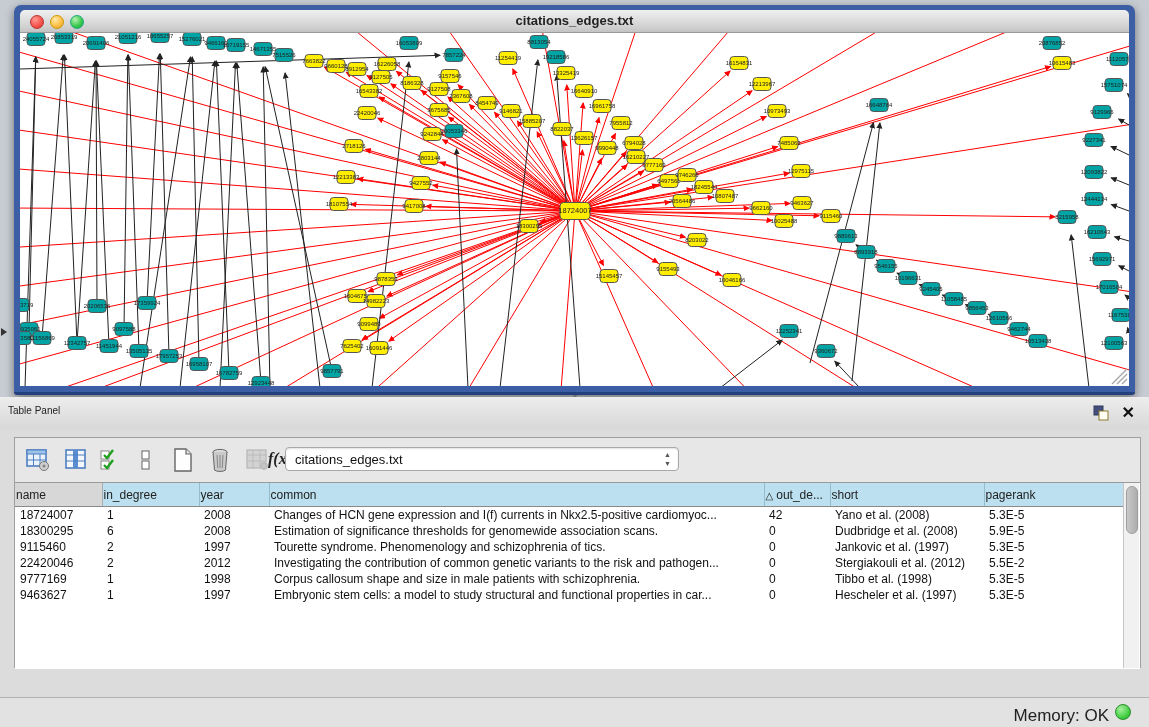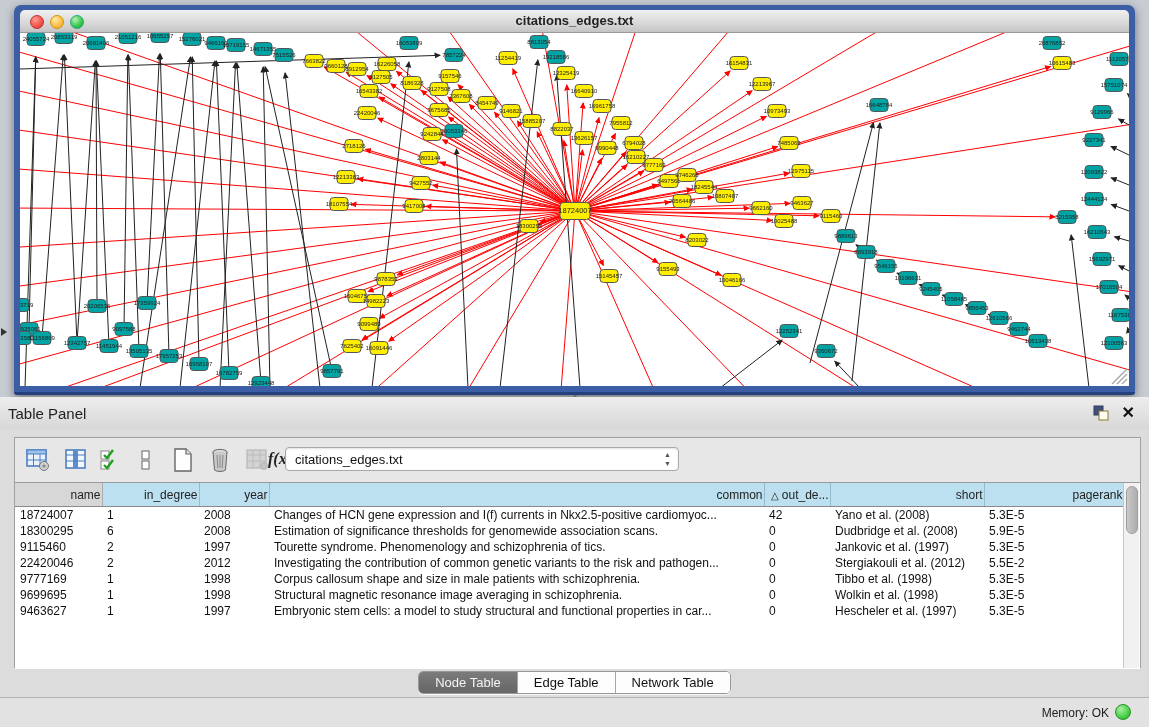--- a/index.html
+++ b/index.html
@@ -20,53 +20,53 @@
   .canvas-holder{position:absolute;left:6px;top:28px;width:1109px;height:353px;background:#fff;overflow:hidden;}
   svg text{pointer-events:none;}
   
   .desk-arrow{position:absolute;left:1px;top:328px;width:0;height:0;
     border-top:4px solid transparent;border-bottom:4px solid transparent;border-left:6px solid #333;}
   .splitter-mark{position:absolute;left:569px;top:396px;width:10px;height:2px;background:#9a9a9a;transform:rotate(-45deg);}
   
   .table-panel{position:absolute;left:0;top:397px;width:1149px;height:330px;background:#dcdcdc;}
   .panel-header{position:absolute;left:0;top:0;width:100%;height:32px;
     background:linear-gradient(#ededed,#d8d8d8);}
-  .panel-title{position:absolute;left:8px;top:8px;font-size:15px;color:#222;}
+  .panel-title{position:absolute;left:8px;top:8px;font-size:10px;color:#222;}
   .float-icon{position:absolute;right:40px;top:8px;width:16px;height:16px;cursor:pointer;}
   .close-icon{position:absolute;right:14px;top:6px;font-size:16px;font-weight:bold;color:#111;cursor:pointer;}
   .tbl-container{position:absolute;left:14px;top:40px;width:1127px;height:231px;
     background:#e7e7e7;border:1px solid #a0a0a0;box-sizing:border-box;}
   .toolbar{position:absolute;left:0;top:0;width:100%;height:44px;}
   .tb-icon{position:absolute;top:8px;width:26px;height:28px;cursor:pointer;}
   .fx{font-style:italic;font-family:"Liberation Serif",serif;font-size:16px;font-weight:bold;color:#222;}
   .combo{position:absolute;left:270px;top:9px;width:394px;height:24px;background:#fff;
     border:1px solid #a8a8a8;border-radius:4px;box-shadow:inset 0 1px 2px rgba(0,0,0,.12);
     font-size:13px;color:#111;line-height:23px;padding-left:9px;box-sizing:border-box;cursor:pointer;}
   .combo .steppers{position:absolute;right:7px;top:2px;font-size:7px;color:#555;line-height:9px;text-align:center;}
   
   .grid{position:absolute;left:0;top:44px;width:1125px;height:186px;background:#fff;border-top:1px solid #9a9a9a;}
   table.data{border-collapse:collapse;table-layout:fixed;width:1109px;font-size:12px;}
   table.data th{height:21px;background:#bce0ef;border-right:1px solid #94bccb;border-bottom:1px solid #8a8a8a;
-    font-weight:normal;color:#222;text-align:right;overflow:hidden;white-space:nowrap;cursor:pointer;}
+    font-weight:normal;color:#222;text-align:left;overflow:hidden;white-space:nowrap;cursor:pointer;}
   table.data th.gray{background:#d7d7d7;border-right:1px solid #adadad;}
   table.data td{height:16px;padding:0 0 0 5px;color:#111;overflow:hidden;white-space:nowrap;cursor:default;}
   .sort-glyph{font-size:10px;margin-right:3px;}
   .vscroll{position:absolute;right:1px;top:45px;width:15px;height:185px;background:#f1f1f1;border-left:1px solid #c6c6c6;}
   .vthumb{position:absolute;left:2px;top:3px;width:10px;height:46px;background:linear-gradient(90deg,#c9c9c9,#adadad);border-radius:6px;border:1px solid #9f9f9f;cursor:pointer;}
   
   .tabs-row{position:absolute;left:0;top:274px;width:100%;height:24px;text-align:center;}
   .seg{display:inline-flex;border:1px solid #979797;border-radius:5px;overflow:hidden;height:21px;
     background:#fff;box-shadow:0 1px 1px rgba(255,255,255,.8);}
   .seg .segbtn{padding:0 16px;font-size:13px;line-height:21px;color:#111;background:#fdfdfd;
     border-right:1px solid #a5a5a5;cursor:pointer;}
   .seg .segbtn:last-child{border-right:none;}
   .seg .segbtn.sel{background:linear-gradient(#7b7b7b,#666);color:#f4f4f4;}
   
   .status-bar{position:absolute;left:0;top:300px;width:100%;height:30px;background:#e2e2e2;border-top:1px solid #b3b3b3;}
-  .mem-label{position:absolute;right:40px;top:8px;font-size:12px;color:#222;}
+  .mem-label{position:absolute;right:40px;top:8px;font-size:17px;color:#222;}
   .mem-dot{position:absolute;right:18px;top:6px;width:14px;height:14px;border-radius:50%;
     background:radial-gradient(circle at 35% 30%,#a8f0a0,#3fcc3f 65%,#27a327);border:1px solid #2a8f2a;}
 </style>
 </head>
 <body>
 
 <div class="desk-arrow"></div>
 <div class="splitter-mark"></div>
 
 <div class="net-window">
@@ -833,50 +833,34 @@
             <tr>
               <td>9777169</td>
               <td>1</td>
               <td>1998</td>
               <td>Corpus callosum shape and size in male patients with schizophrenia.</td>
               <td>0</td>
               <td>Tibbo et al. (1998)</td>
               <td>5.3E-5</td>
             </tr>
             <tr>
-              <td>9699695</td>
-              <td>1</td>
-              <td>1998</td>
-              <td>Structural magnetic resonance image averaging in schizophrenia.</td>
-              <td>0</td>
-              <td>Wolkin et al. (1998)</td>
-              <td>5.3E-5</td>
-            </tr>
-            <tr>
               <td>9463627</td>
               <td>1</td>
               <td>1997</td>
               <td>Embryonic stem cells: a model to study structural and functional properties in car...</td>
               <td>0</td>
               <td>Hescheler et al. (1997)</td>
               <td>5.3E-5</td>
             </tr>
           </tbody>
       </table>
     </div>
     <div class="vscroll">
       <div class="vthumb"></div>
     </div>
   </div>
 
-  <div class="tabs-row">
-    <span class="seg">
-      <span class="segbtn sel">Node Table</span>
-      <span class="segbtn">Edge Table</span>
-      <span class="segbtn">Network Table</span>
-    </span>
-  </div>
 
   <div class="status-bar">
     <span class="mem-label">Memory: OK</span>
     <span class="mem-dot"></span>
   </div>
 </div>
 
 </body></html>

